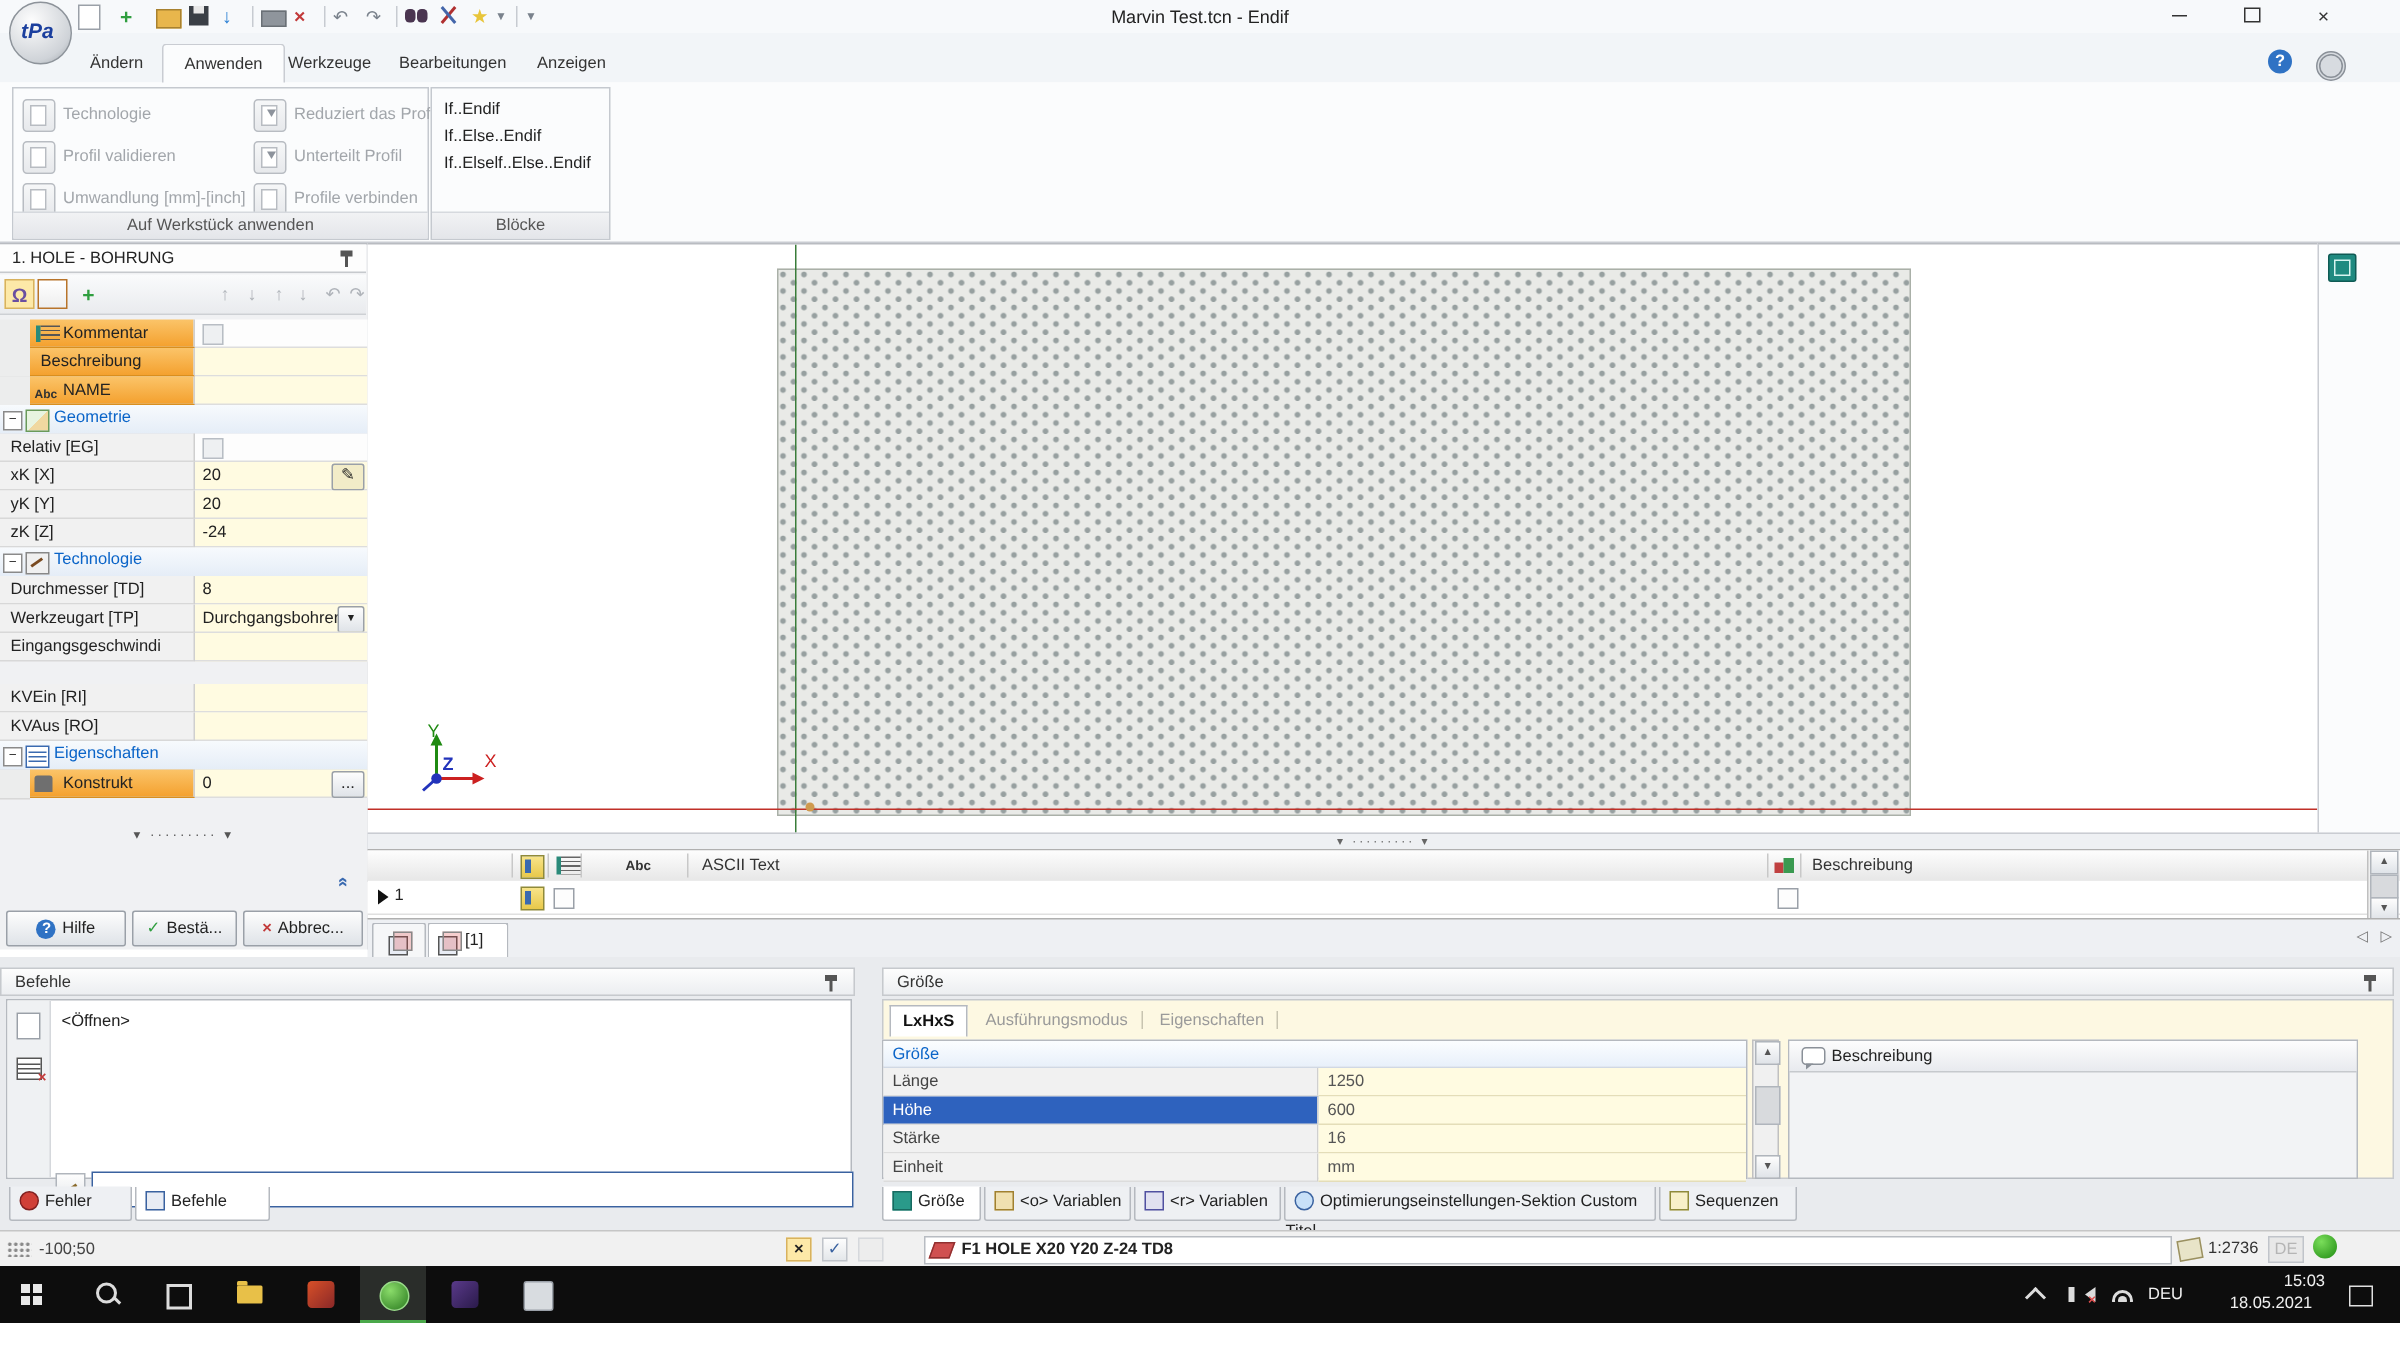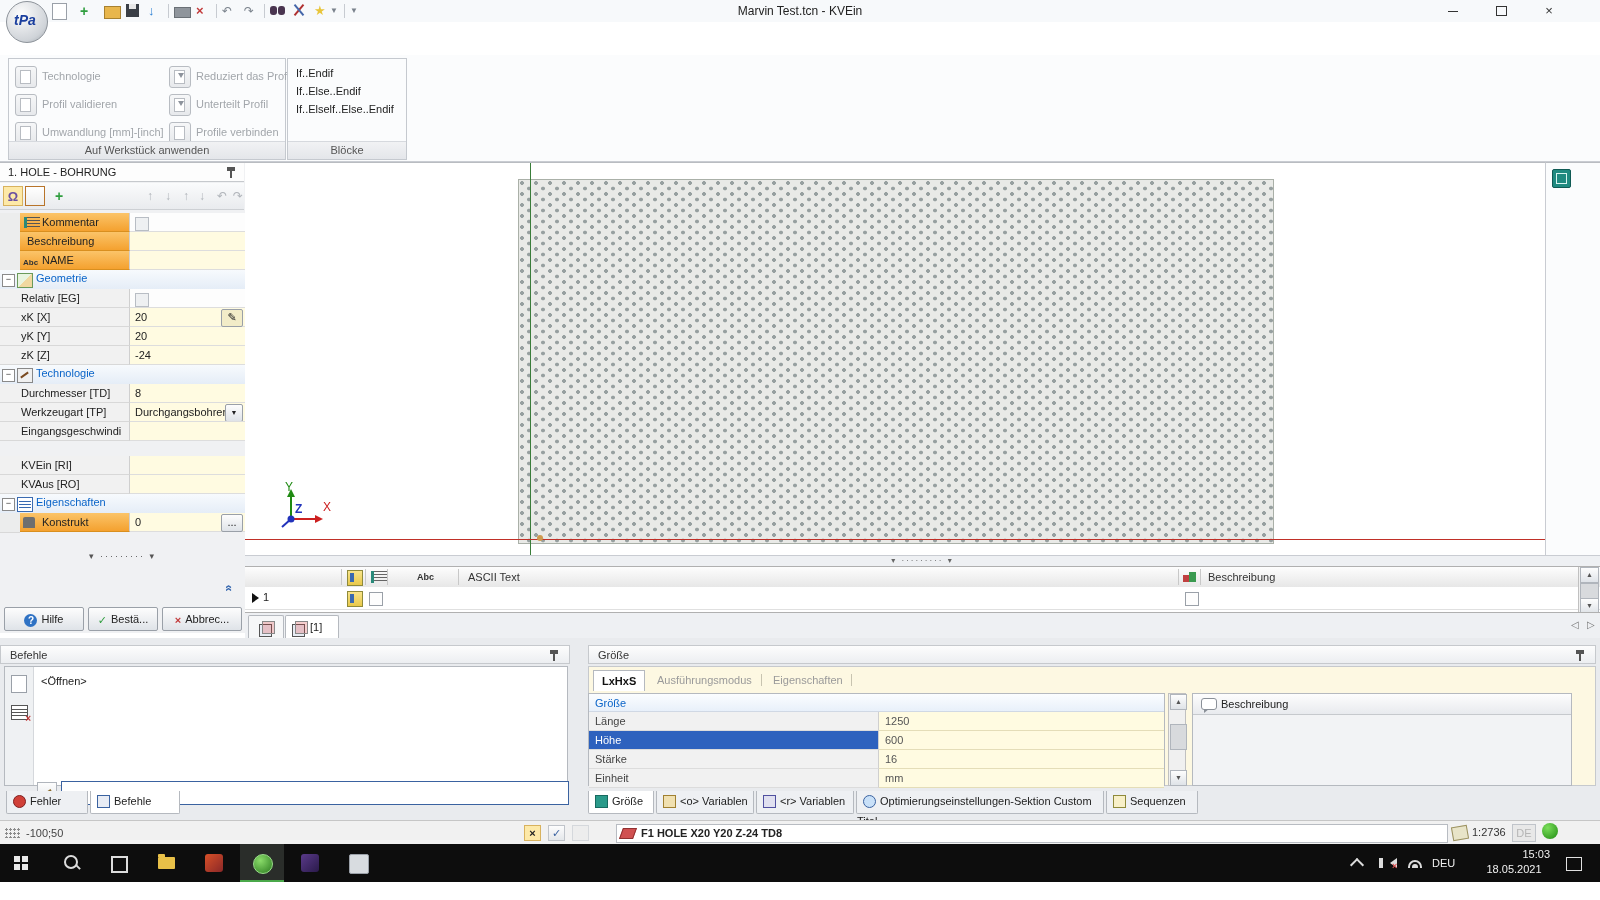--- a/index.html
+++ b/index.html
@@ -76,21 +76,21 @@
   .pin::before{content:"";position:absolute;left:4px;top:3px;width:2px;height:8px;background:#555;}
   .pin::after{content:"";position:absolute;left:1px;top:0;width:8px;height:4px;background:#555;}
   #lp-toolbar{position:absolute;left:0;top:20px;width:244px;height:26px;background:linear-gradient(#fafbfc,#e9ebee);border-bottom:1px solid #cdd0d4;}
   .tb-ic{position:absolute;top:3px;width:20px;height:20px;text-align:center;line-height:20px;}
   .tb-sel{border:1px solid #d8b25e;background:#fde9a8;box-sizing:border-box;}
   .omega{color:#6a4fa0;font-weight:bold;font-size:13px;}
   .tb-grid{background:linear-gradient(#fff,#eee);border:1px solid #b8742a;box-sizing:border-box;}
   .tb-gray{color:#b0b4ba;font-size:12px;}
   .prow{position:absolute;left:0;width:245px;height:19px;}
   .plbl{position:absolute;left:0;top:0;width:130px;height:19px;box-sizing:border-box;background:#f1f1f1;
-        border-right:1px solid #cfcfcf;border-bottom:1px solid #d8d8d8;line-height:18px;padding-left:21px;white-space:nowrap;overflow:hidden;}
+        border-right:1px solid #cfcfcf;border-bottom:1px solid #d8d8d8;line-height:18px;padding-left:7px;white-space:nowrap;overflow:hidden;}
   .plbl.inset{left:20px;width:110px;}
   .inset-gap{position:absolute;left:0;top:0;width:20px;height:19px;background:#eceded;border-bottom:1px solid #d8d8d8;}
   .plbl.orange{background:linear-gradient(#fbc469,#f4a12f);border-bottom:1px solid #d98f1f;padding-left:22px;}
   .pval{position:absolute;left:130px;top:0;width:115px;height:19px;box-sizing:border-box;background:#fffbe1;
         border-bottom:1px solid #ddd;line-height:18px;padding-left:5px;}
   .prow.group{background:linear-gradient(#f7fafd,#e5edf7);border-bottom:1px solid #c9d4e2;}
   .expand{position:absolute;left:2px;top:4px;width:11px;height:11px;background:#fff;border:1px solid #8a8a8a;
           text-align:center;line-height:9px;font-size:9px;color:#333;}
   .gname{position:absolute;left:36px;top:2px;color:#0a64c8;}
   .gic{position:absolute;left:17px;top:3px;width:14px;height:13px;}
@@ -246,21 +246,21 @@
   .wifi::after{content:"";position:absolute;left:4px;top:4px;width:6px;height:6px;background:#dcdcdc;border-radius:50%;}
   .tb-txt{position:absolute;color:#f0f0f0;}
   .notif{position:absolute;width:14px;height:12px;border:1px solid #e0e0e0;background:transparent;}
 </style>
 </head>
 <body>
 
 <div id="app">
 
   <div id="titlebar">
-    <div id="title-text">Marvin Test.tcn - KVEin</div>
+    <div id="title-text">Marvin Test.tcn - Endif</div>
     <div class="qat" style="left:52px">
         <div class="ic-doc"></div>
       </div>
     <div class="qat glyph-green" style="left:80px">+</div>
     <div class="qat" style="left:104px">
         <div class="ic-folder"></div>
       </div>
     <div class="qat" style="left:126px">
         <div class="ic-floppy"></div>
       </div>
@@ -282,20 +282,29 @@
       </div>
     <div class="qat glyph-star" style="left:314px">★</div>
     <div class="qat glyph-gray" style="left:330px;font-size:8px">▼</div>
     <div class="qat-sep" style="left:344px"></div>
     <div class="qat glyph-gray" style="left:350px;font-size:8px">▼</div>
     <div class="win-btn wb-min" style="left:1430px"></div>
     <div class="win-btn wb-max" style="left:1478px"></div>
     <div class="win-btn" style="left:1526px;font-size:13px">×</div>
   </div>
 
+  <div id="tabrow">
+    <div class="rtab" style="left:46px">Ändern</div>
+    <div class="rtab active" style="left:108px">Anwenden</div>
+    <div class="rtab" style="left:178px">Werkzeuge</div>
+    <div class="rtab" style="left:252px">Bearbeitungen</div>
+    <div class="rtab" style="left:344px">Anzeigen</div>
+    <div id="help-circ" style="left:1512px">?</div>
+    <div id="gearic" style="left:1544px"></div>
+  </div>
   <div id="logo">
       <span>tPa</span>
     </div>
 
   <div id="ribbon">
     <div class="rgroup" style="left:8px;width:276px">
       <div class="ritem" style="left:6px;top:7px;width:150px">
         <span class="ric"></span>
         <span class="rlabel">Technologie</span>
       </div>

